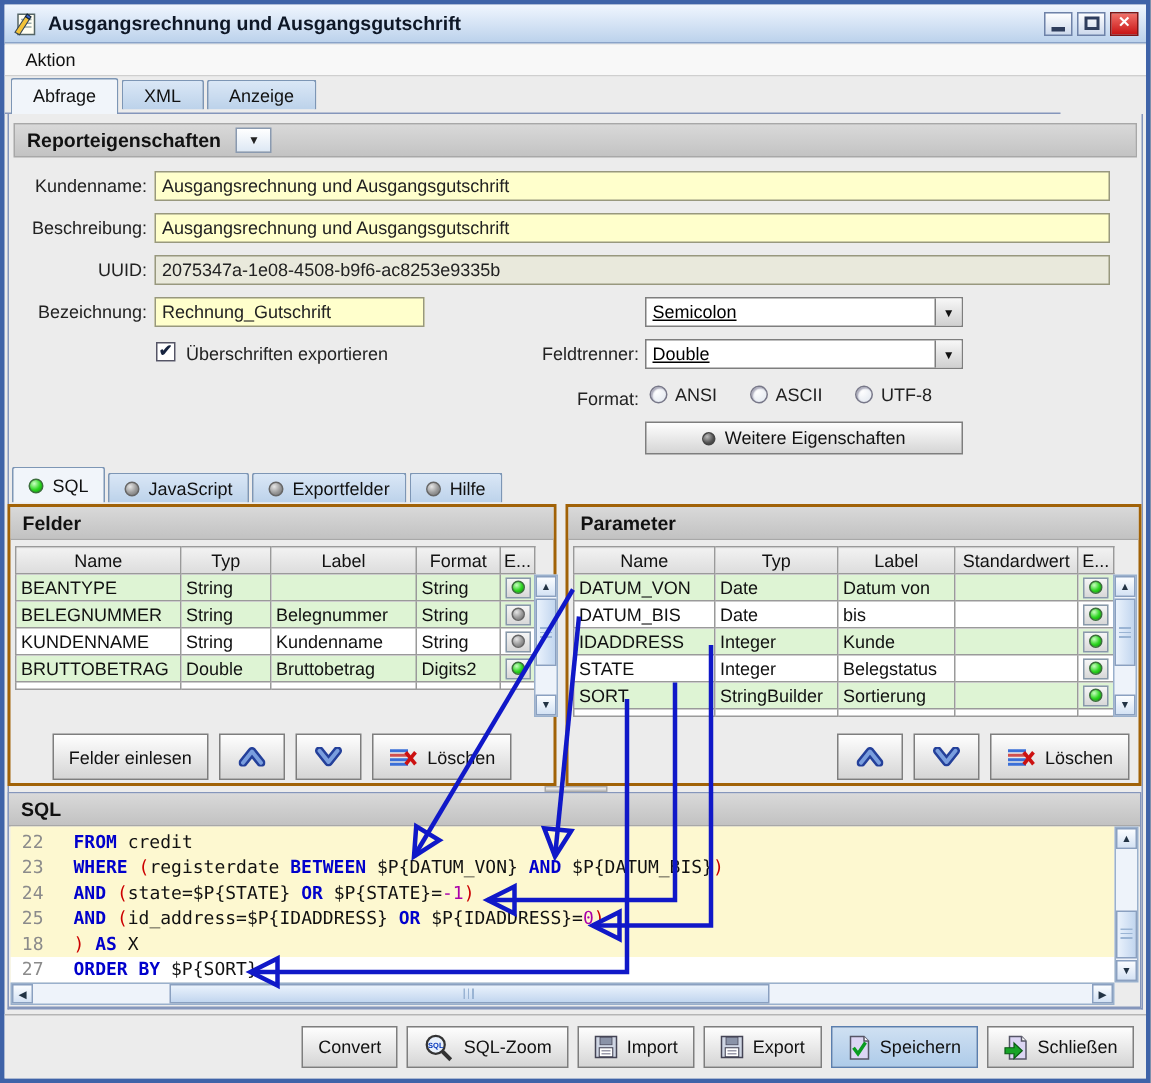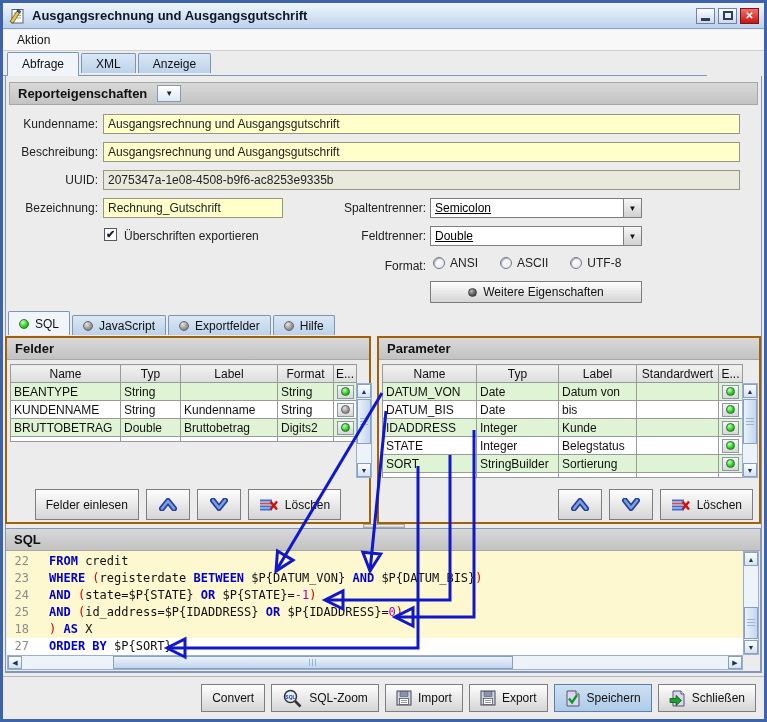--- a/index.html
+++ b/index.html
@@ -158,21 +158,20 @@
 
   <span class="flabel lab-l" style="top:114px">Kundenname:</span>
   <input class="tfield" style="left: 100px; top: 111px; width: 637px;" value="Ausgangsrechnung und Ausgangsgutschrift">
   <span class="flabel lab-l" style="top:142px">Beschreibung:</span>
   <input class="tfield" style="left: 100px; top: 139px; width: 637px;" value="Ausgangsrechnung und Ausgangsgutschrift">
   <span class="flabel lab-l" style="top:170px">UUID:</span>
   <input class="tfield gray" style="left: 100px; top: 167px; width: 637px;" value="2075347a-1e08-4508-b9f6-ac8253e9335b">
   <span class="flabel lab-l" style="top:198px">Bezeichnung:</span>
   <input class="tfield" style="left: 100px; top: 195px; width: 180px;" value="Rechnung_Gutschrift">
 
-  <span class="flabel lab-r" style="top:198px">Spaltentrenner:</span>
   <div class="combo" style="top:195px">
     <span class="ctext">Semicolon</span>
     <span class="cbtn">▼</span>
   </div>
 
   <span class="cbox">
         <span>✔</span>
       </span>
   <span class="cb-label">Überschriften exportieren</span>
   <span class="flabel lab-r" style="top:226px">Feldtrenner:</span>
@@ -241,20 +240,29 @@
             </tr>
           </thead>
           <tbody>
             <tr class="rg">
               <td>BEANTYPE</td>
               <td>String</td>
               <td></td>
               <td>String</td>
               <td class="ecell"><span class="ebtn">
                   <span class="led green"></span>
+                </span></td>
+            </tr>
+            <tr class="rg">
+              <td>BELEGNUMMER</td>
+              <td>String</td>
+              <td>Belegnummer</td>
+              <td>String</td>
+              <td class="ecell"><span class="ebtn">
+                  <span class="led gray"></span>
                 </span></td>
             </tr>
             <tr class="rw">
               <td>KUNDENNAME</td>
               <td>String</td>
               <td>Kundenname</td>
               <td>String</td>
               <td class="ecell"><span class="ebtn">
                   <span class="led gray"></span>
                 </span></td>

